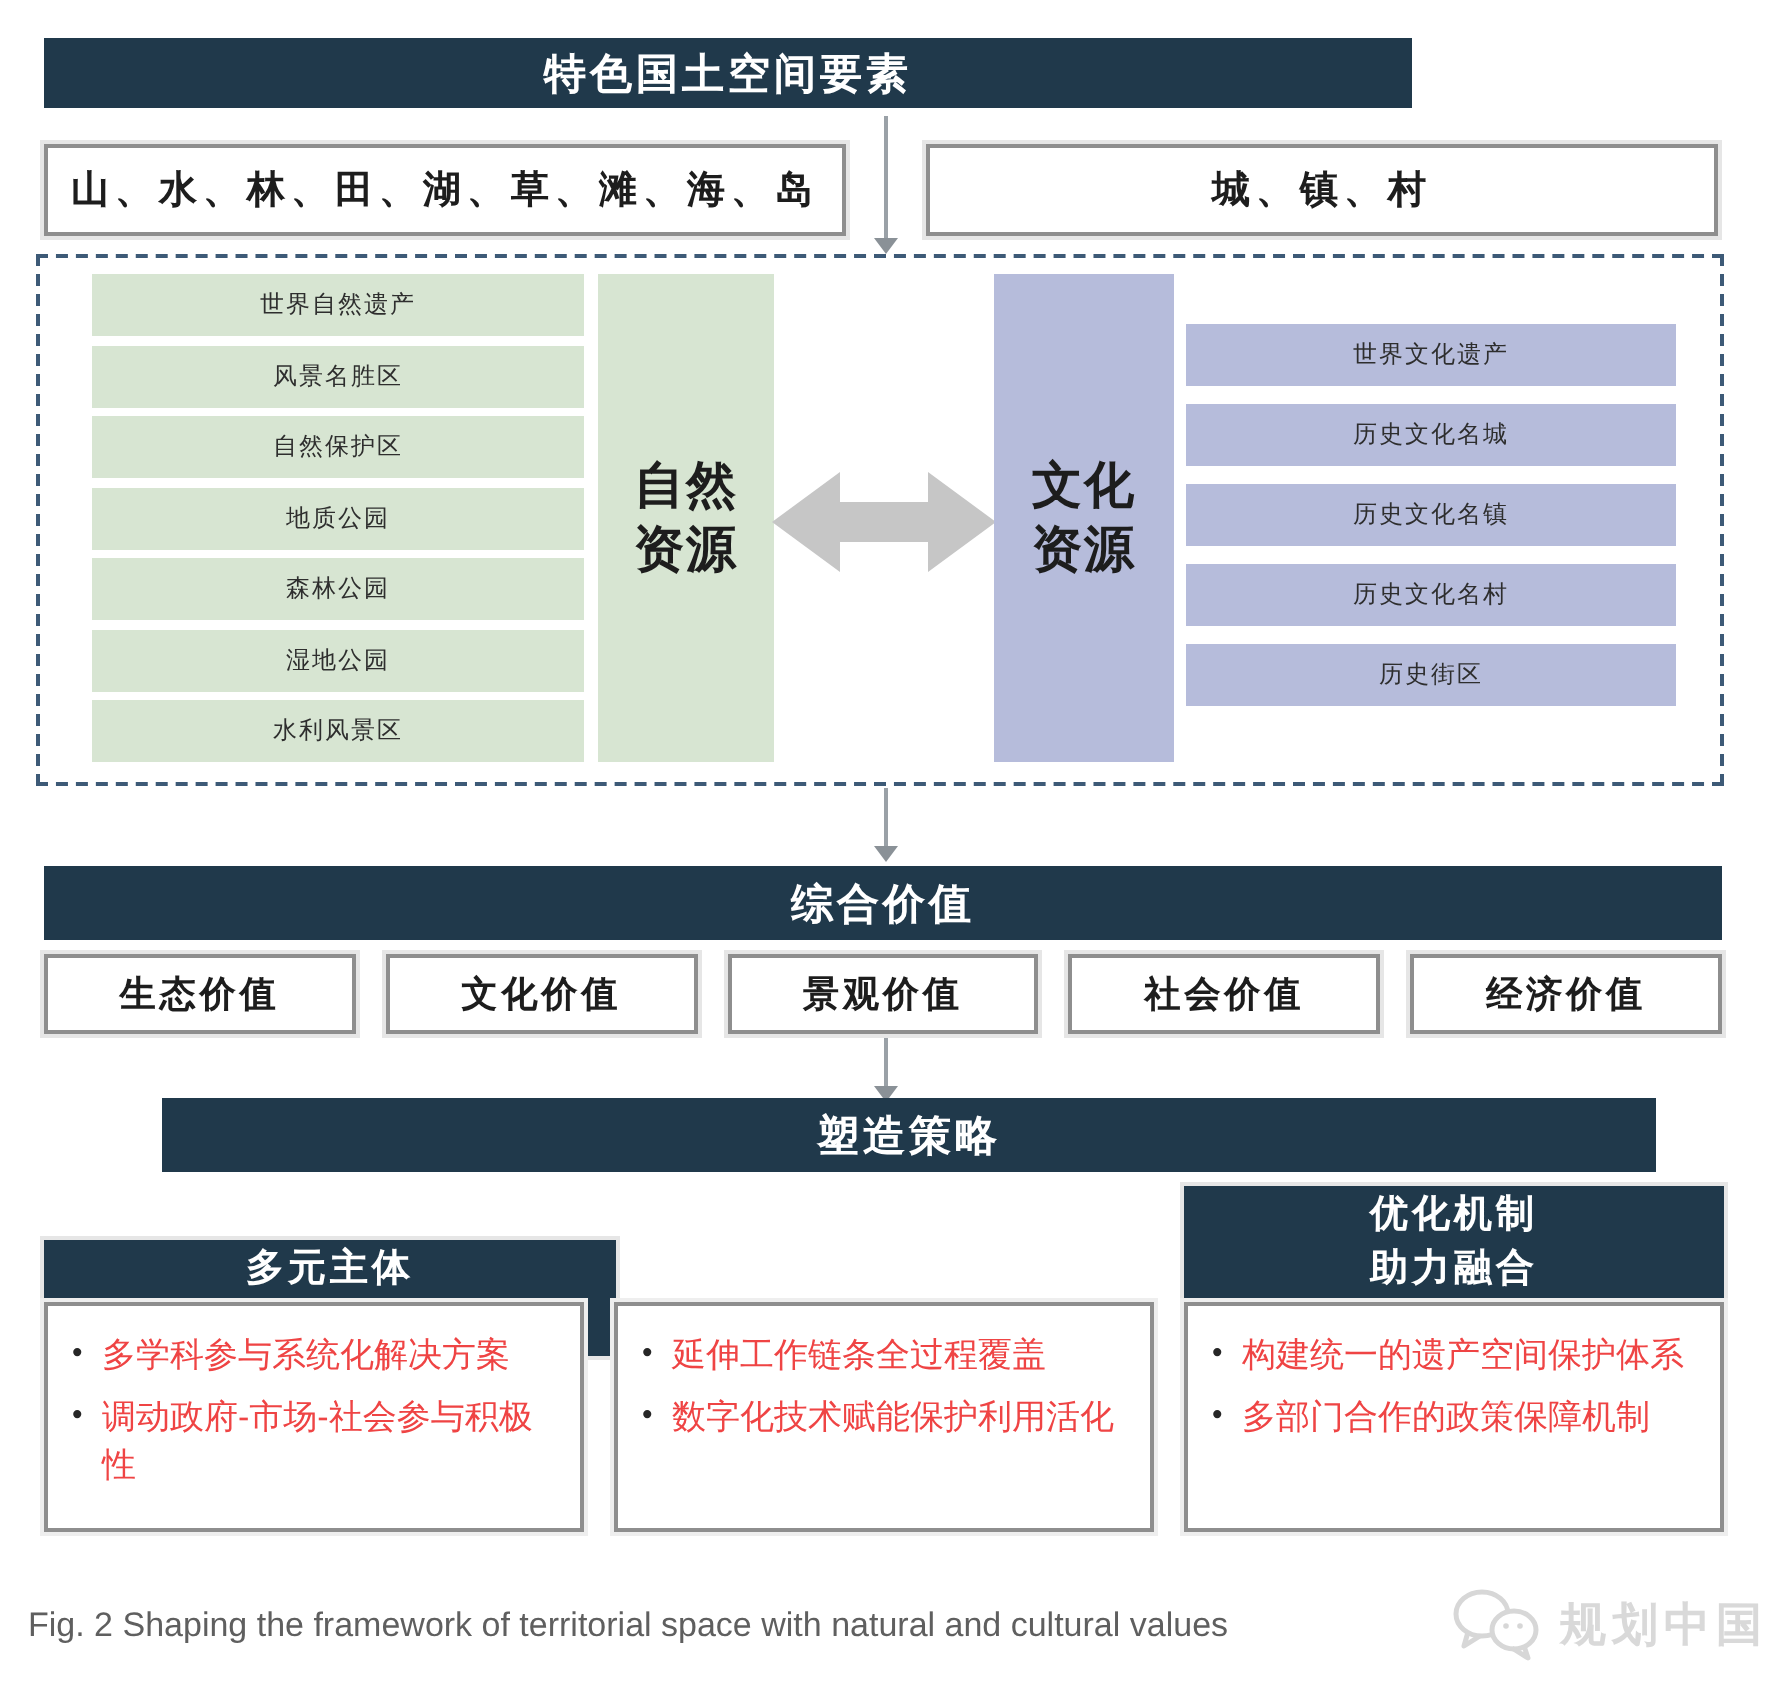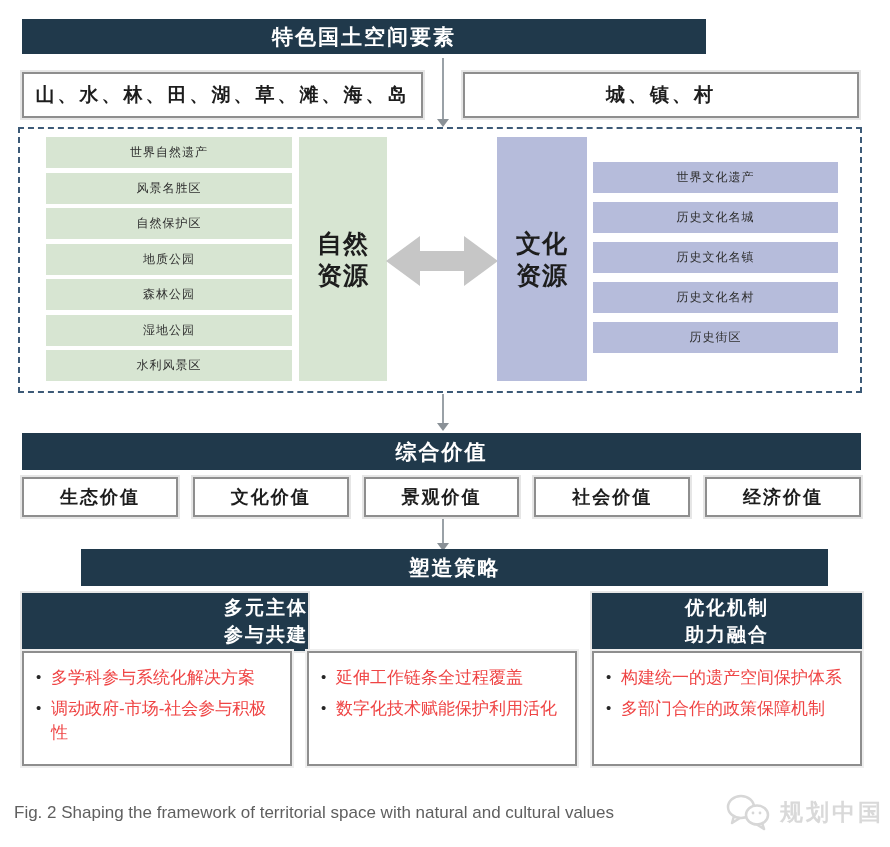--- a/index.html
+++ b/index.html
@@ -135,21 +135,21 @@
     <div class="frame-box">景观价值</div>
     <div class="frame-box">社会价值</div>
     <div class="frame-box">经济价值</div>
   </div>
 
   <div class="abs v-line" style="left:442px;top:519px;height:25px;"></div>
   <div class="abs v-head" style="left:437px;top:543px;"></div>
 
   <div class="abs banner" style="left:35px;top:549px;width:747px;height:37px;margin-left:46px;">塑造策略</div>
 
-  <div class="abs col-header" style="left:22px;top:593px;width:286px;height:58px;align-items:flex-end;">
+  <div class="abs col-header" style="left:22px;top:620px;width:286px;height:58px;">
     <span>多元主体</span>
     <span>参与共建</span>
   </div>
   <div class="abs col-body" style="left:22px;top:651px;width:270px;height:115px;">
     <div class="bullet-item">多学科参与系统化解决方案</div>
     <div class="bullet-item">调动政府-市场-社会参与积极性</div>
   </div>
 
   <div class="abs col-body" style="left:307px;top:651px;width:270px;height:115px;">
     <div class="bullet-item">延伸工作链条全过程覆盖</div>

